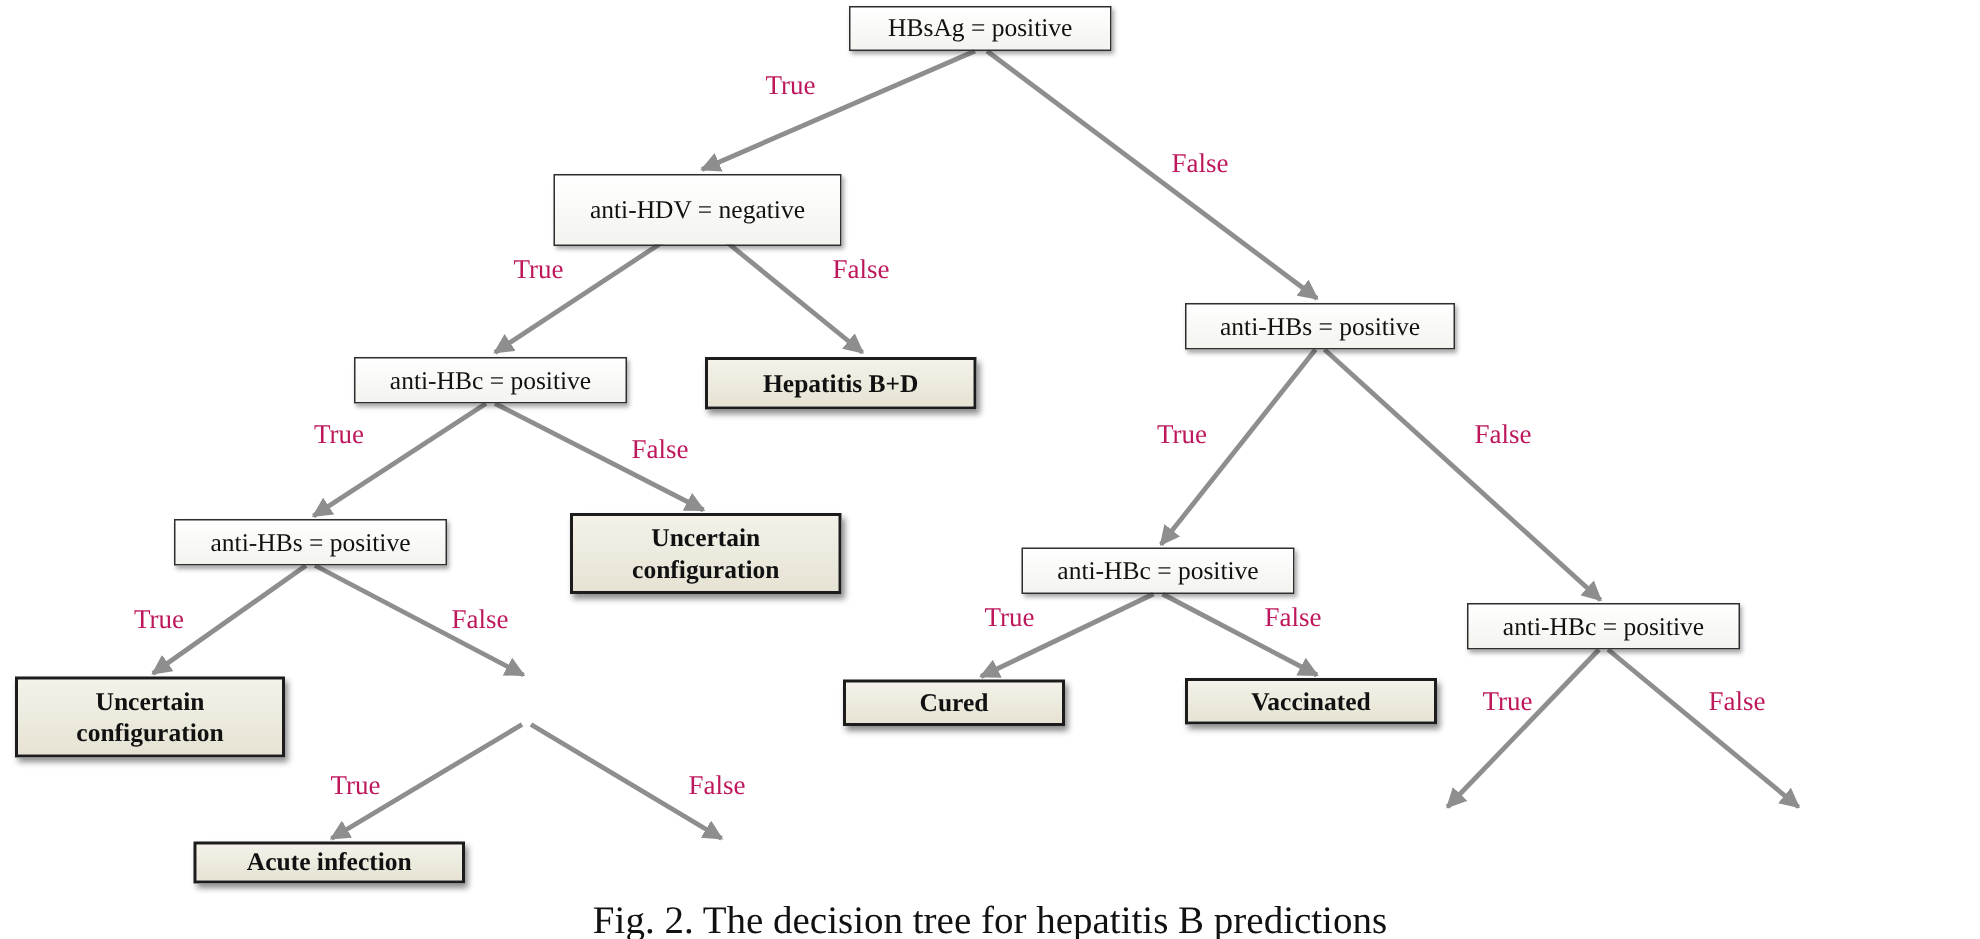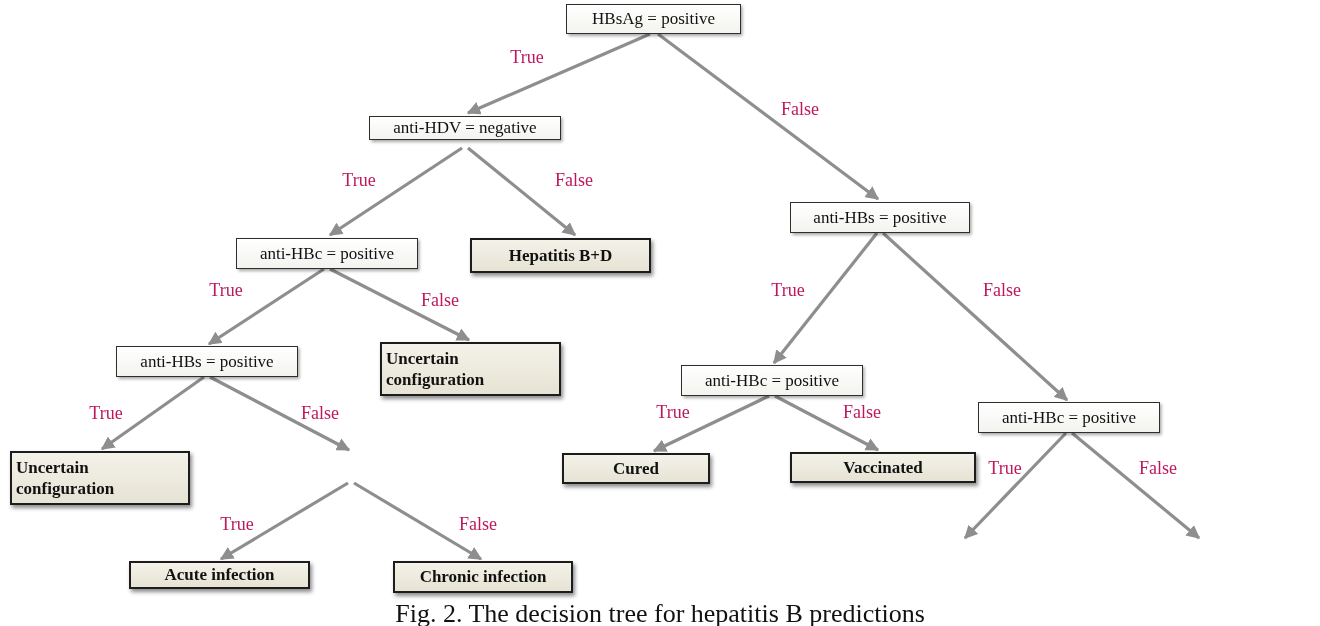--- a/index.html
+++ b/index.html
@@ -21,20 +21,21 @@
     inset: 0;
     width: 1320px;
     height: 626px;
   }
   .node {
     position: absolute;
     box-sizing: border-box;
     display: flex;
     align-items: center;
     justify-content: center;
+    text-align: center;
     font-size: 17px;
     line-height: 1.25;
     padding: 7px 4px;
     z-index: 2;
   }
   .node.decision {
     background: linear-gradient(#ffffff, #f3f3ef);
     border: 1.5px solid #2e2e2e;
     box-shadow: 1.5px 2px 3px rgba(0,0,0,0.35);
   }
@@ -90,21 +91,21 @@
       <line x1="769" y1="396" x2="654" y2="451" marker-end="url(#arrow)"></line>
       <line x1="775" y1="396" x2="878" y2="450" marker-end="url(#arrow)"></line>
       <line x1="1066" y1="433" x2="965" y2="538" marker-end="url(#arrow)"></line>
       <line x1="1072" y1="433" x2="1199" y2="538" marker-end="url(#arrow)"></line>
     </g>
   </svg>
 
   <div class="node decision" style="left:566px; top:4px;   width:175px; height:30px;">
       <span>HBsAg = positive</span>
     </div>
-  <div class="node decision" style="left:369px; top:116px; width:192px; height:24px;">
+  <div class="node decision" style="left:369px; top:116px; width:192px; height:48px;">
       <span>anti-HDV = negative</span>
     </div>
   <div class="node decision" style="left:790px; top:202px; width:180px; height:31px;">
       <span>anti-HBs = positive</span>
     </div>
   <div class="node decision" style="left:236px; top:238px; width:182px; height:31px;">
       <span>anti-HBc = positive</span>
     </div>
   <div class="node outcome" style="left:470px; top:238px; width:181px; height:35px;">
       <span>Hepatitis B+D</span>
@@ -120,28 +121,25 @@
     </div>
   <div class="node decision" style="left:978px; top:402px; width:182px; height:31px;">
       <span>anti-HBc = positive</span>
     </div>
   <div class="node outcome" style="left:10px;  top:451px; width:180px; height:54px;">
       <span>Uncertain configuration</span>
     </div>
   <div class="node outcome" style="left:562px; top:453px; width:148px; height:31px;">
       <span>Cured</span>
     </div>
-  <div class="node outcome" style="left:790px; top:452px; width:186px; height:31px;">
+  <div class="node outcome" style="left:790px; top:452px; width:168px; height:31px;">
       <span>Vaccinated</span>
     </div>
   <div class="node outcome" style="left:129px; top:561px; width:181px; height:28px;">
       <span>Acute infection</span>
-    </div>
-  <div class="node outcome" style="left:393px; top:561px; width:180px; height:32px;">
-      <span>Chronic infection</span>
     </div>
 
   <span class="edge-label" style="left:527px;  top:57px;">True</span>
   <span class="edge-label" style="left:800px;  top:109px;">False</span>
   <span class="edge-label" style="left:359px;  top:180px;">True</span>
   <span class="edge-label" style="left:574px;  top:180px;">False</span>
   <span class="edge-label" style="left:226px;  top:290px;">True</span>
   <span class="edge-label" style="left:440px;  top:300px;">False</span>
   <span class="edge-label" style="left:106px;  top:413px;">True</span>
   <span class="edge-label" style="left:320px;  top:413px;">False</span>

